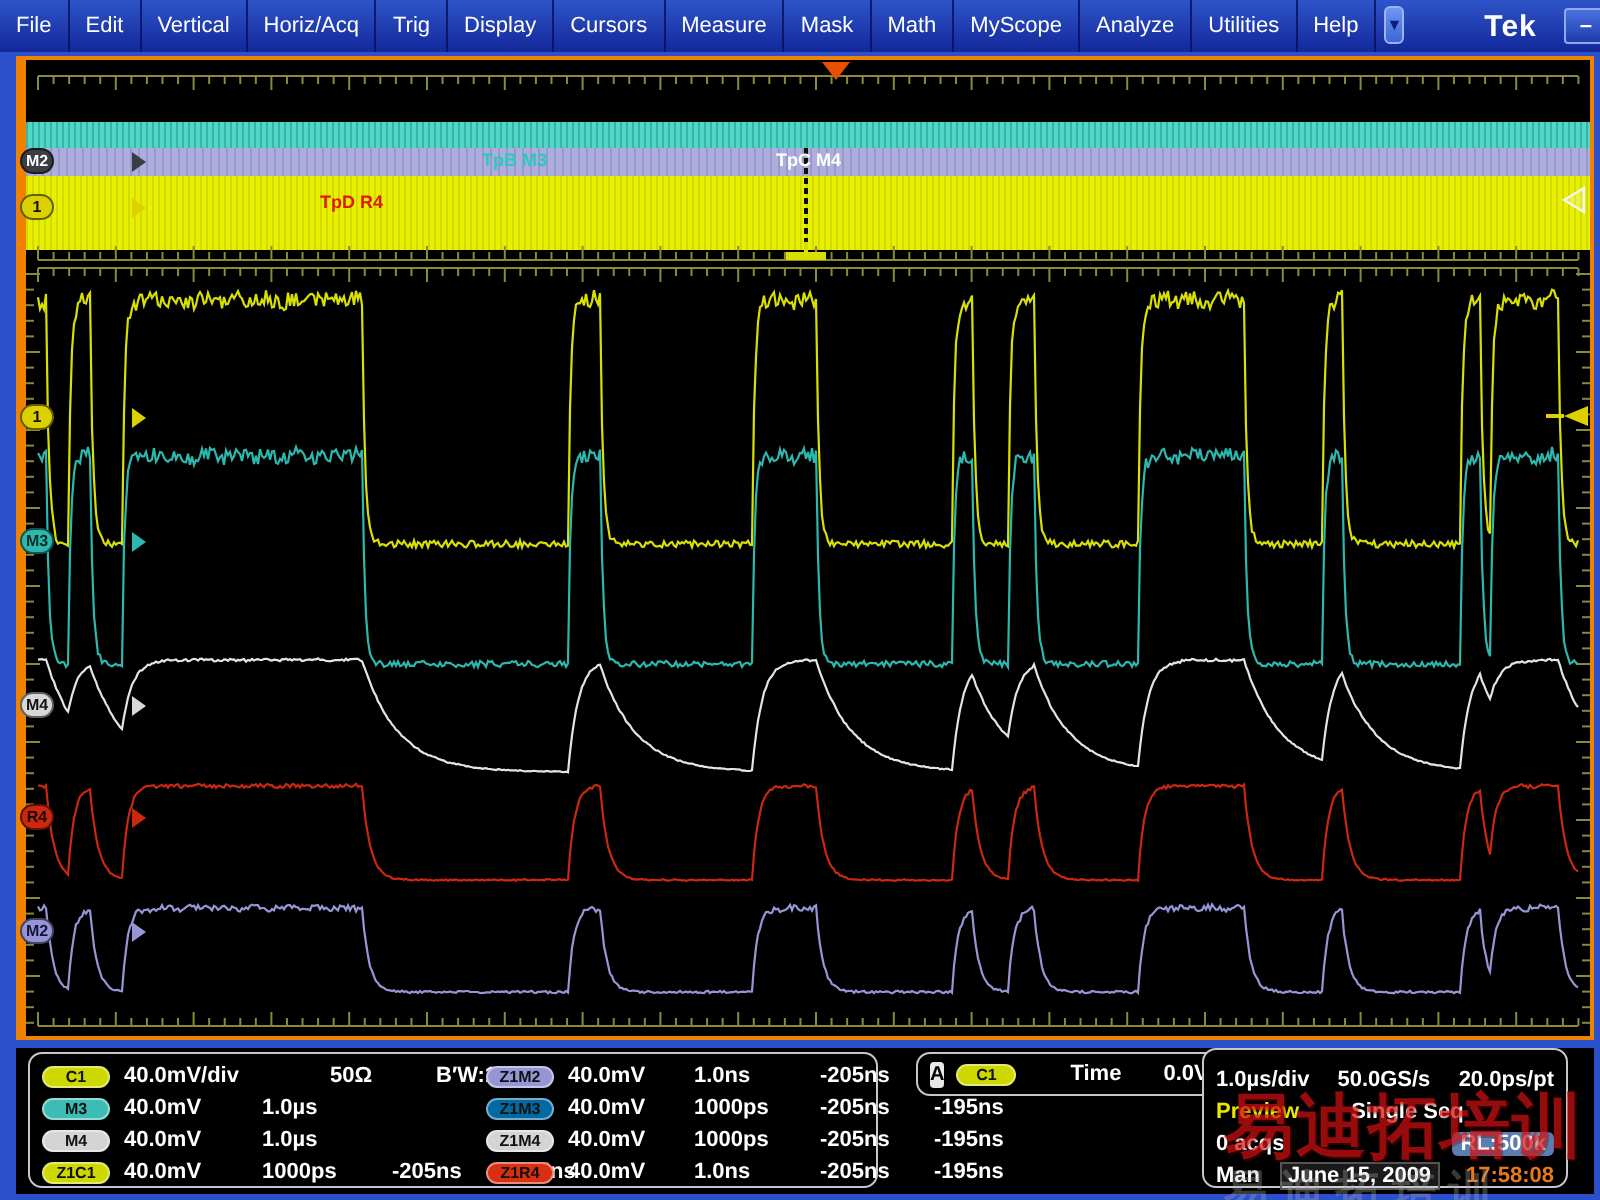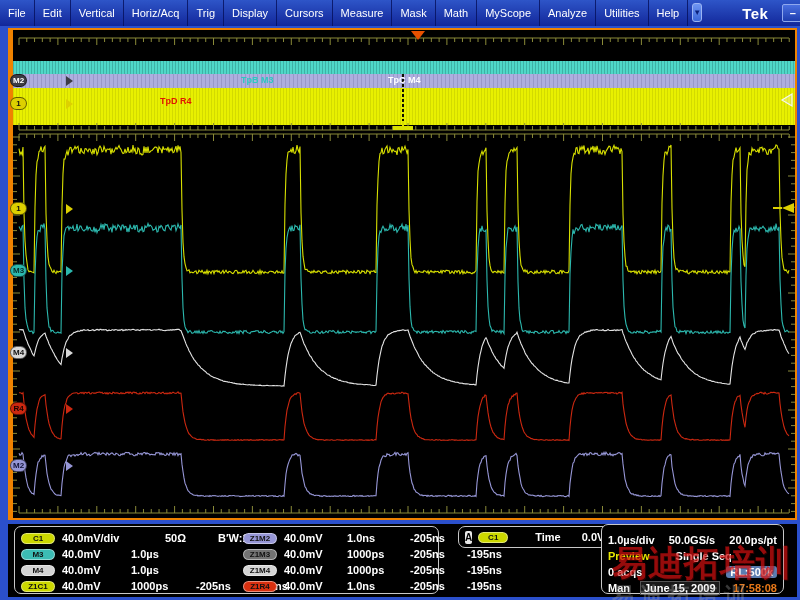--- a/index.html
+++ b/index.html
@@ -680,21 +680,21 @@
           </div>
           <div class="ro-col">
             <div class="ro-row">
               <span class="badge" style="background: rgb(150, 150, 214);">Z1M2</span>
               <span class="ro-field" style="min-width: 56px;">40.0mV</span>
               <span class="ro-field" style="min-width: 56px;">1.0ns</span>
               <span class="ro-field" style="min-width: 50px;">-205ns</span>
               <span class="ro-field" style="min-width: 50px;">-195ns</span>
             </div>
             <div class="ro-row">
-              <span class="badge" style="background: #737373;">Z1M3</span>
+              <span class="badge" style="background: #0369a1;">Z1M3</span>
               <span class="ro-field" style="min-width: 56px;">40.0mV</span>
               <span class="ro-field" style="min-width: 56px;">1000ps</span>
               <span class="ro-field" style="min-width: 50px;">-205ns</span>
               <span class="ro-field" style="min-width: 50px;">-195ns</span>
             </div>
             <div class="ro-row">
               <span class="badge" style="background: rgb(212, 212, 212);">Z1M4</span>
               <span class="ro-field" style="min-width: 56px;">40.0mV</span>
               <span class="ro-field" style="min-width: 56px;">1000ps</span>
               <span class="ro-field" style="min-width: 50px;">-205ns</span>

